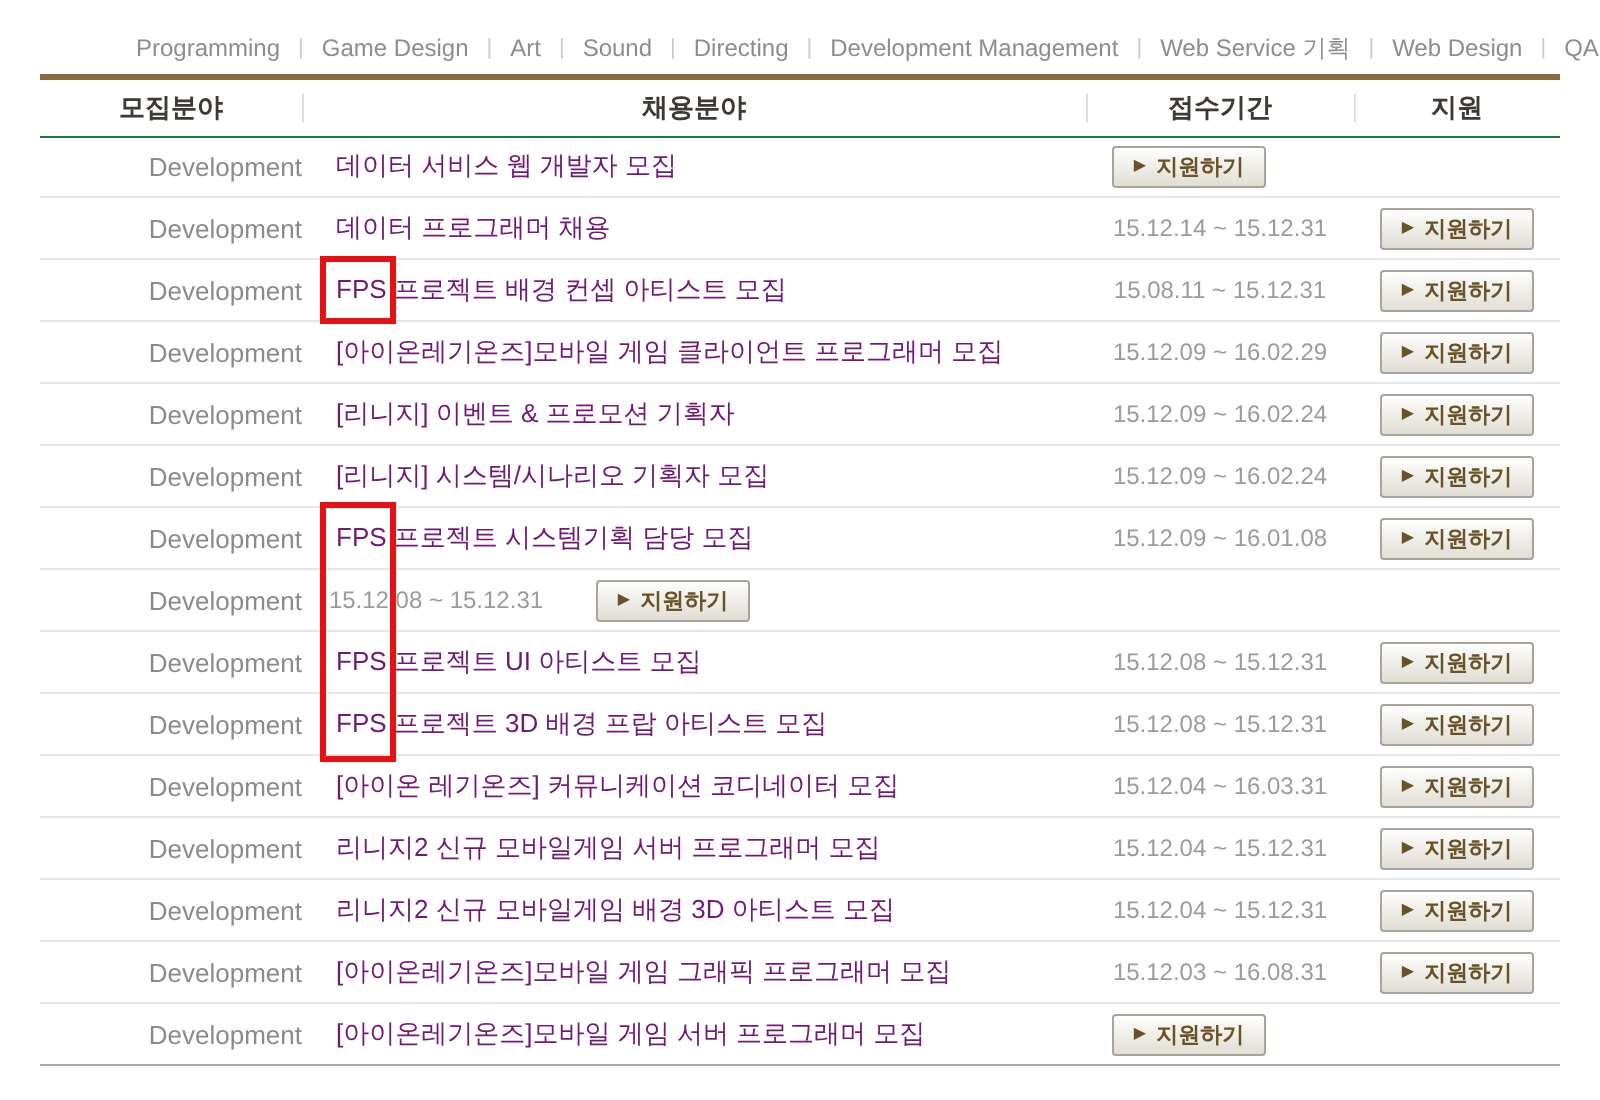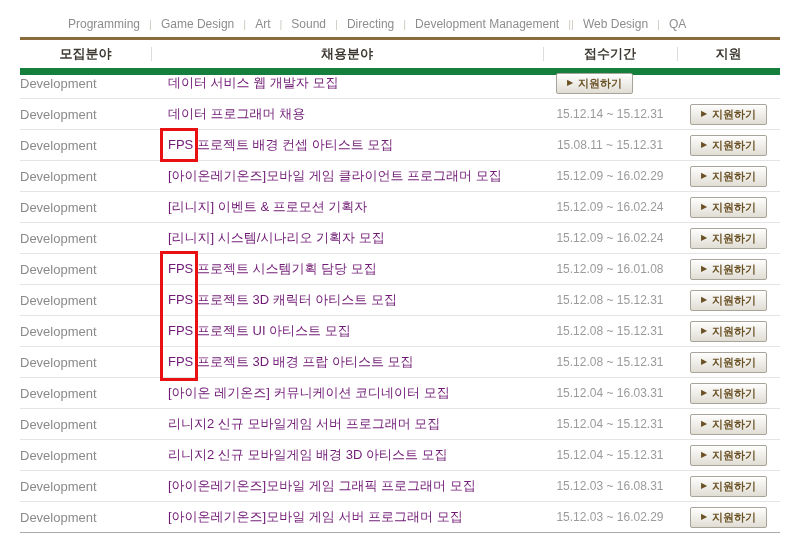--- a/index.html
+++ b/index.html
@@ -14,39 +14,39 @@
     font-size:12px;color:#8d8d8d;margin-left:35px;
   }
   .nav-item{padding:0 9px;cursor:pointer;}
   .nav-item:first-child{padding-left:0;}
   .nav-sep{color:#cfcac0;font-size:11px;}
   
   .rule{position:absolute;left:20px;top:37px;width:760px;height:3px;background:#8a6c3c;}
   
   .thead{
     position:absolute;left:20px;top:40px;width:760px;height:28px;
-    border-bottom:7px solid #15803d;display:flex;align-items:center;
+    border-bottom:1px solid #15803d;display:flex;align-items:center;
     font-size:13px;font-weight:bold;color:#3e3a33;
   }
   .th{position:relative;text-align:center;}
   .th-field{width:131px;}
   .th-category{width:392px;}
   .th-period{width:134px;}
   .th-apply{width:103px;}
   .th-category::before,.th-period::before,.th-apply::before{
     content:"";position:absolute;left:0;top:50%;margin-top:-7px;width:1px;height:14px;background:#dcdcdc;
   }
   
   .tbody{position:absolute;left:20px;top:68px;width:760px;}
   .row{
     height:31px;box-sizing:border-box;border-bottom:1px solid #e4e4e4;
     display:flex;align-items:center;
   }
   .row:last-child{border-bottom:1px solid #a9a9a9;}
-  .cell-field{width:131px;text-align:left;color:#8a8a8a;font-size:13px;}
+  .cell-field{width:131px;text-align:right;color:#8a8a8a;font-size:13px;}
   .cell-title{
     width:392px;box-sizing:border-box;padding-left:17px;color:#701a75;font-size:13px;
     white-space:nowrap;overflow:hidden;cursor:pointer;
   }
   .cell-period{width:134px;text-align:center;color:#9b9b9b;font-size:12px;}
   .cell-apply{width:103px;display:flex;justify-content:center;}
   .apply-btn{
     display:inline-flex;align-items:center;height:21px;box-sizing:border-box;
     padding:0 10px;border:1px solid #a8a499;border-radius:2px;
     background:linear-gradient(#fefefd,#e0ddd4);
@@ -71,20 +71,21 @@
       <span class="nav-item">Game Design</span>
       <span class="nav-sep">|</span>
       <span class="nav-item">Art</span>
       <span class="nav-sep">|</span>
       <span class="nav-item">Sound</span>
       <span class="nav-sep">|</span>
       <span class="nav-item">Directing</span>
       <span class="nav-sep">|</span>
       <span class="nav-item">Development Management</span>
       <span class="nav-sep">|</span>
+      <span class="nav-item">Web Service 기획</span>
       <span class="nav-sep">|</span>
       <span class="nav-item">Web Design</span>
       <span class="nav-sep">|</span>
       <span class="nav-item">QA</span>
     </nav>
 
   <div class="rule"></div>
 
   <div class="thead">
     <div class="th th-field">모집분야</div>
@@ -172,21 +173,20 @@
       <div class="cell-apply">
         <button class="apply-btn">
           <span class="apply-arrow">▶</span>
           <span>지원하기</span>
         </button>
       </div>
     </div>
 
     <div class="row">
       <div class="cell-field">Development</div>
-      <div class="cell-title">FPS 프로젝트 3D 캐릭터 아티스트 모집</div>
       <div class="cell-period">15.12.08 ~ 15.12.31</div>
       <div class="cell-apply">
         <button class="apply-btn">
           <span class="apply-arrow">▶</span>
           <span>지원하기</span>
         </button>
       </div>
     </div>
 
     <div class="row">
@@ -257,21 +257,20 @@
         <button class="apply-btn">
           <span class="apply-arrow">▶</span>
           <span>지원하기</span>
         </button>
       </div>
     </div>
 
     <div class="row">
       <div class="cell-field">Development</div>
       <div class="cell-title">[아이온레기온즈]모바일 게임 서버 프로그래머 모집</div>
-      <div class="cell-period">15.12.03 ~ 16.02.29</div>
       <div class="cell-apply">
         <button class="apply-btn">
           <span class="apply-arrow">▶</span>
           <span>지원하기</span>
         </button>
       </div>
     </div>
   </div>
 
   <div class="ann ann-a"></div>

